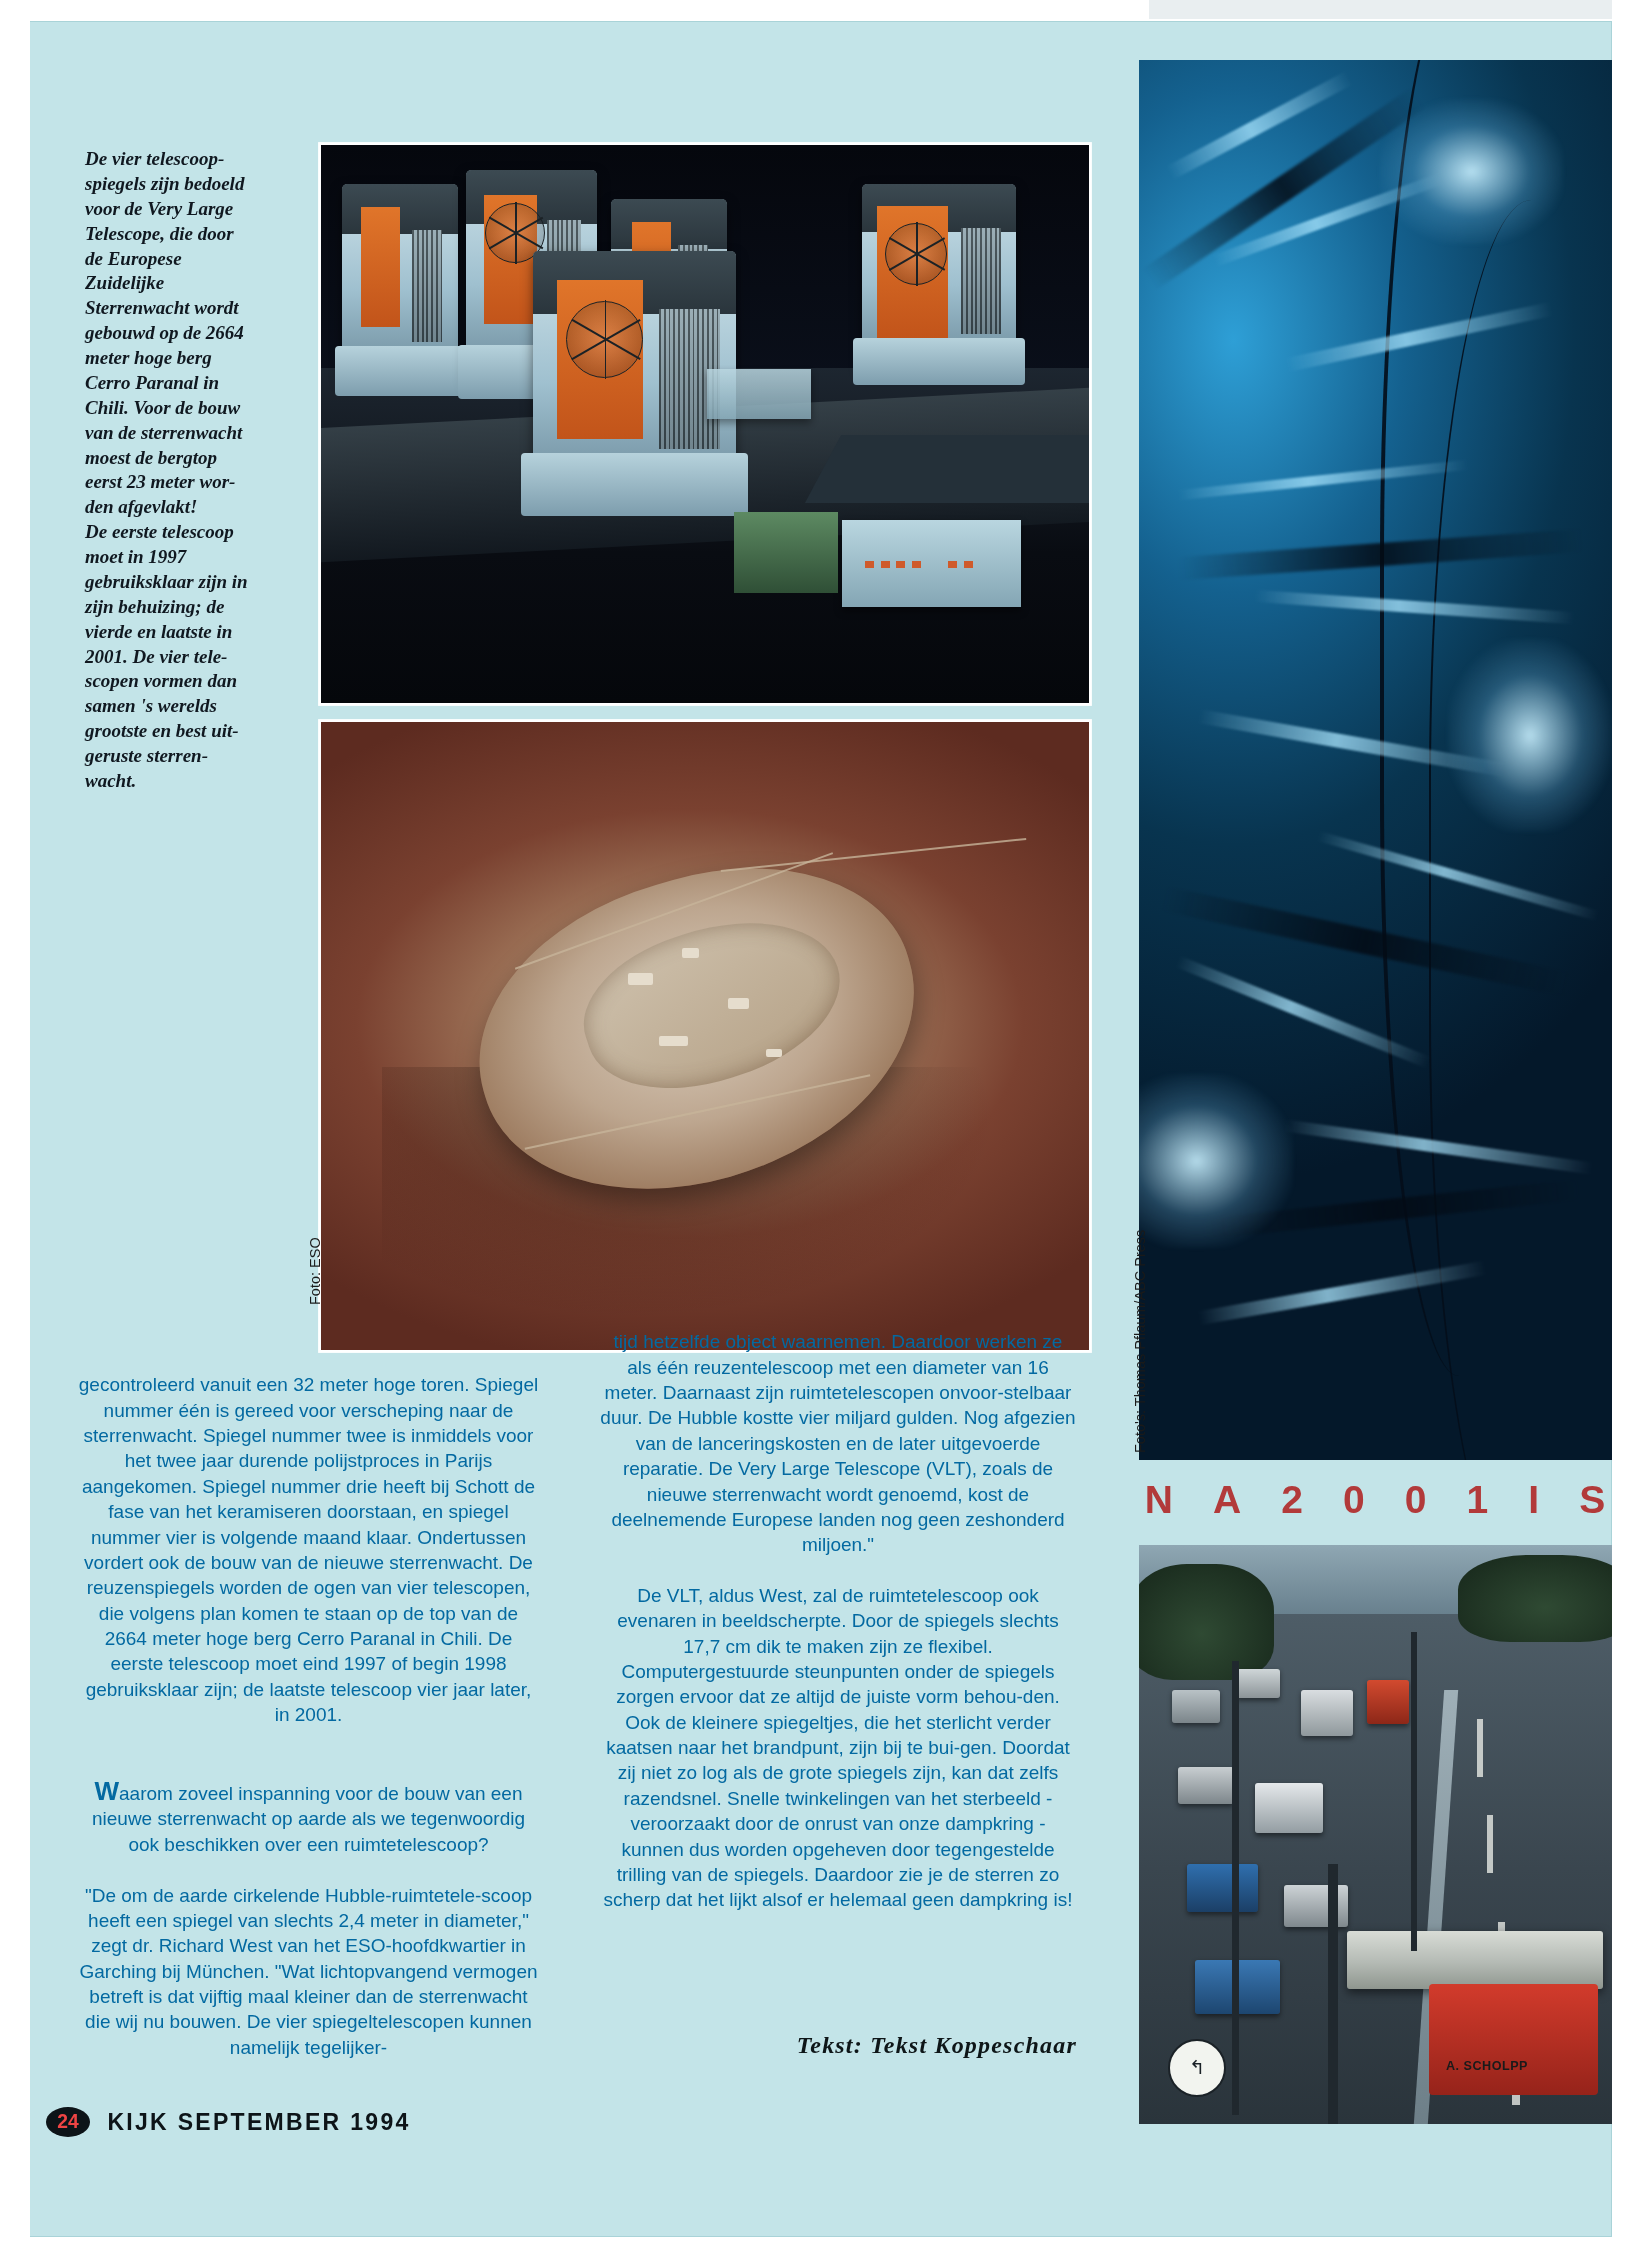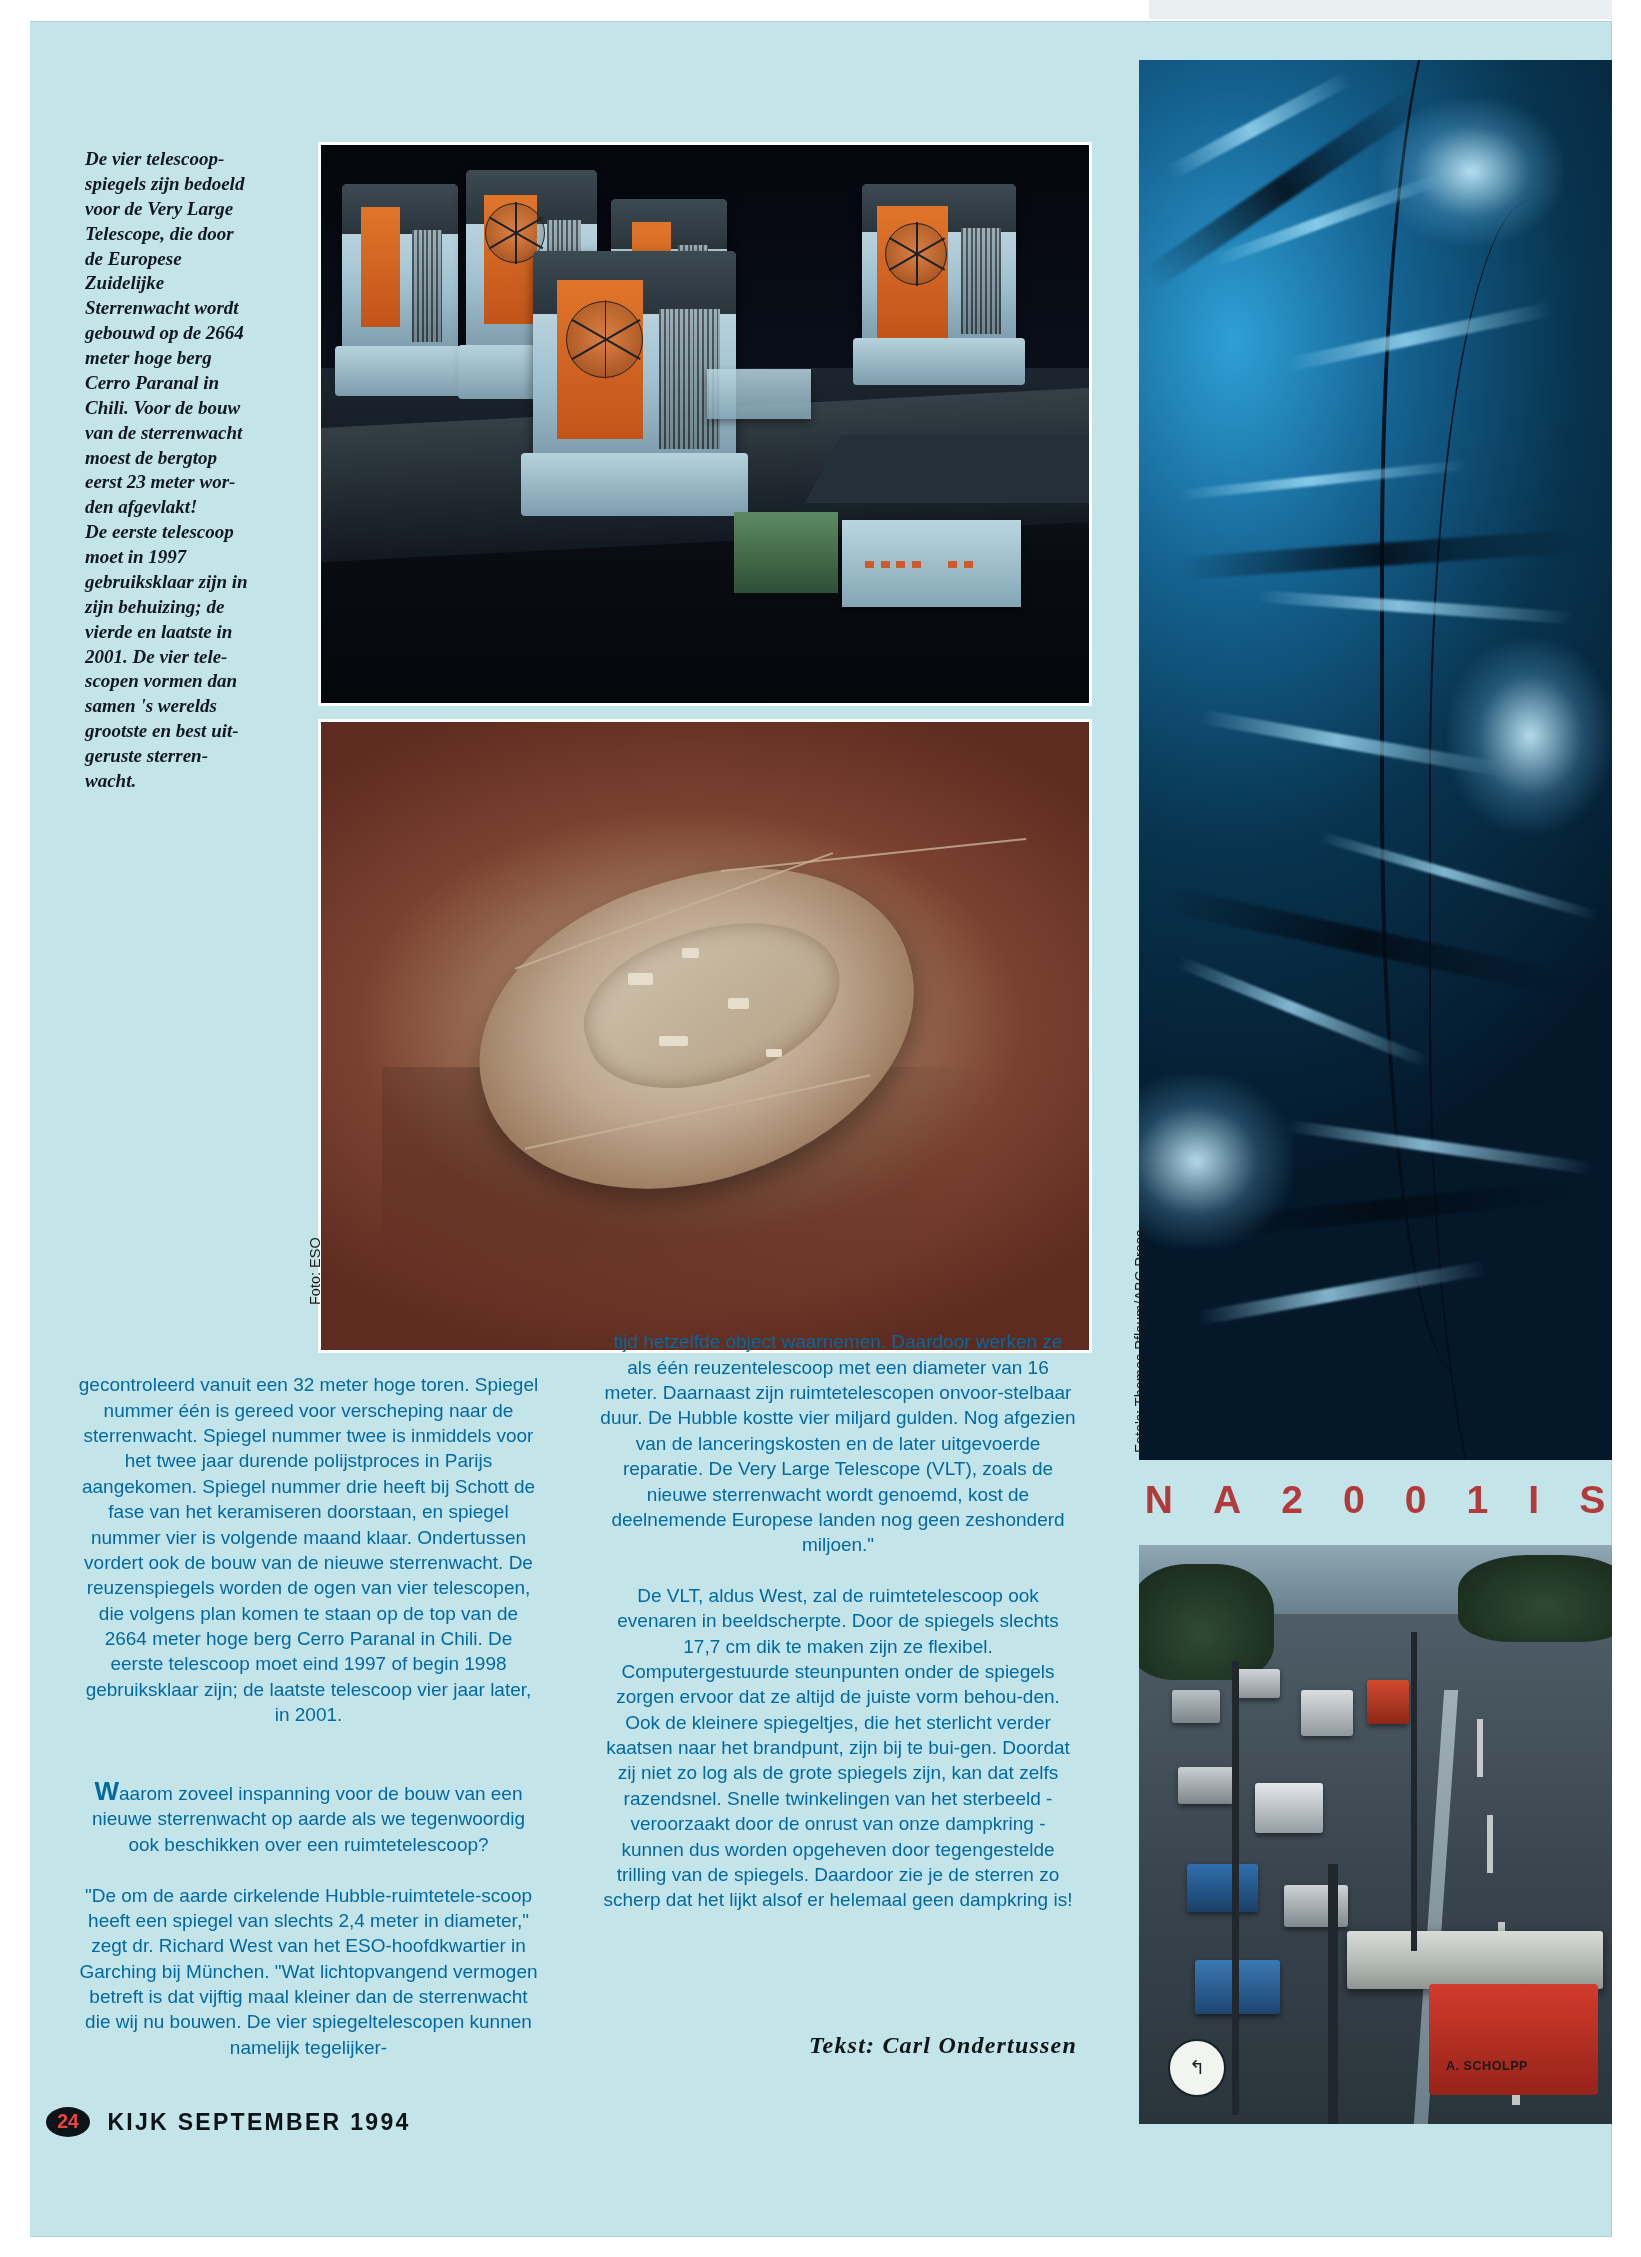--- a/index.html
+++ b/index.html
@@ -572,21 +572,21 @@
       <span class="dropcap">W</span><span>aarom zoveel inspanning voor de bouw van een nieuwe sterrenwacht op aarde als we tegenwoordig ook beschikken over een ruimtetelescoop?</span>
     </div>
     <div>"De om de aarde cirkelende Hubble-ruimtetele-scoop heeft een spiegel van slechts 2,4 meter in diameter," zegt dr. Richard West van het ESO-hoofdkwartier in Garching bij München. "Wat lichtopvangend vermogen betreft is dat vijftig maal kleiner dan de sterrenwacht die wij nu bouwen. De vier spiegeltelescopen kunnen namelijk tegelijker-</div>
   </div>
 
   <div class="bodycol" id="body-col-2">
     <div>tijd hetzelfde object waarnemen. Daardoor werken ze als één reuzentelescoop met een diameter van 16 meter. Daarnaast zijn ruimtetelescopen onvoor-stelbaar duur. De Hubble kostte vier miljard gulden. Nog afgezien van de lanceringskosten en de later uitgevoerde reparatie. De Very Large Telescope (VLT), zoals de nieuwe sterrenwacht wordt genoemd, kost de deelnemende Europese landen nog geen zeshonderd miljoen."</div>
     <div>De VLT, aldus West, zal de ruimtetelescoop ook evenaren in beeldscherpte. Door de spiegels slechts 17,7 cm dik te maken zijn ze flexibel. Computergestuurde steunpunten onder de spiegels zorgen ervoor dat ze altijd de juiste vorm behou-den. Ook de kleinere spiegeltjes, die het sterlicht verder kaatsen naar het brandpunt, zijn bij te bui-gen. Doordat zij niet zo log als de grote spiegels zijn, kan dat zelfs razendsnel. Snelle twinkelingen van het sterbeeld - veroorzaakt door de onrust van onze dampkring - kunnen dus worden opgeheven door tegengestelde trilling van de spiegels. Daardoor zie je de sterren zo scherp dat het lijkt alsof er helemaal geen dampkring is!</div>
   </div>
 
-  <div class="byline">Tekst: Carl Ondertussen</div>
+  <div class="byline">Tekst: Tekst Koppeschaar</div>
 
   <div id="footer">
     <div class="pagenum">24</div>
     <div class="footer-title">KIJK SEPTEMBER 1994</div>
   </div>
 
   <div class="page-left-edge"></div>
   <div class="page-right-edge"></div>
   <div class="page-top-edge"></div>
   <div class="page-bottom-edge"></div>

